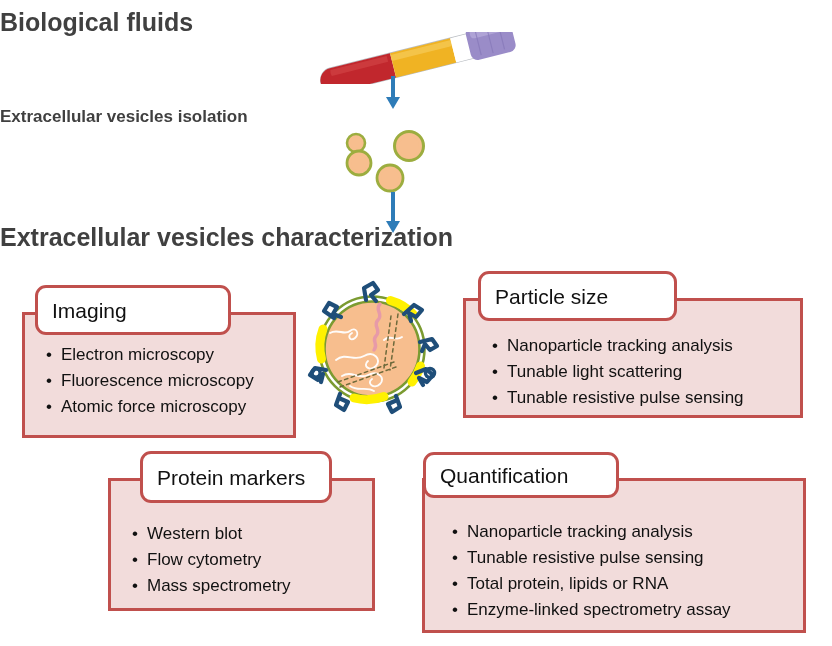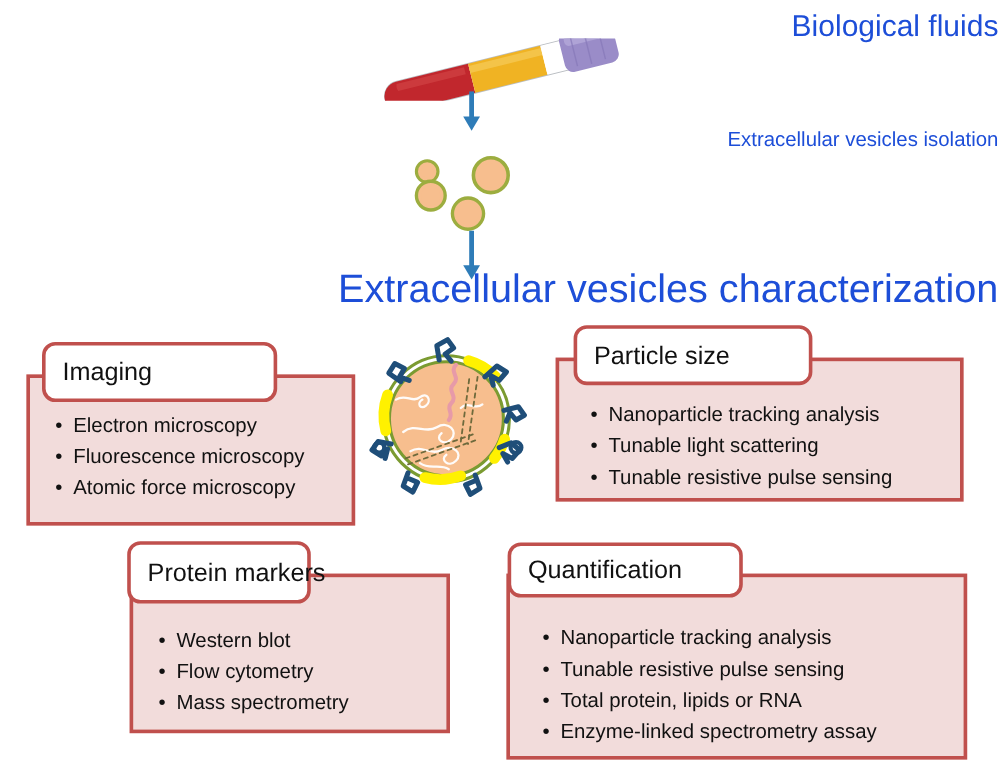--- a/index.html
+++ b/index.html
@@ -15,38 +15,38 @@
     position: relative;
     width: 832px;
     height: 646px;
     background: #ffffff;
     overflow: hidden;
   }
 
   
   .flow-title {
     position: absolute;
-    color: #1d4ed8;
-    font-family: "Liberation Sans", sans-serif;
-    font-weight: 400;
+    color: #404040;
+    font-family: "Liberation Sans", sans-serif;
+    font-weight: 700;
     white-space: nowrap;
-    text-align: right;
+    text-align: left;
     line-height: 1.05;
   }
   #title-biological-fluids {
     left: 0; right: 0; top: 9px;
     font-size: 25px;
   }
   #title-ev-isolation {
     left: 0; right: 0; top: 108px;
     font-size: 17px;
   }
   #title-ev-characterization {
     left: 0; right: 0; top: 224px;
-    font-size: 33px;
+    font-size: 25px;
   }
 
   
   .arrow { position: absolute; }
 
   
   .cat-body {
     position: absolute;
     background: #F2DCDB;
     border: 3px solid #C0504D;
@@ -100,21 +100,21 @@
   #tab-imaging      { left: 35px;  top: 285px; width: 196px; height: 50px; }
   #list-imaging     { left: 46px;  top: 342px; }
 
   
   #box-particle-size-body { left: 463px; top: 298px; width: 340px; height: 120px; }
   #tab-particle-size      { left: 478px; top: 271px; width: 199px; height: 50px; }
   #list-particle-size     { left: 492px; top: 333px; }
 
   
   #box-protein-markers-body { left: 108px; top: 478px; width: 267px; height: 133px; }
-  #tab-protein-markers      { left: 106px; top: 451px; width: 153px; height: 52px; }
+  #tab-protein-markers      { left: 140px; top: 451px; width: 192px; height: 52px; }
   #list-protein-markers     { left: 132px; top: 521px; }
 
   
   #box-quantification-body { left: 422px; top: 478px; width: 384px; height: 155px; }
   #tab-quantification      { left: 423px; top: 452px; width: 196px; height: 46px; }
   #list-quantification     { left: 452px; top: 519px; }
 
   
   #testtube-graphic { position: absolute; left: 300px; top: 32px; }
   #vesicle-cluster-graphic { position: absolute; left: 330px; top: 128px; }

